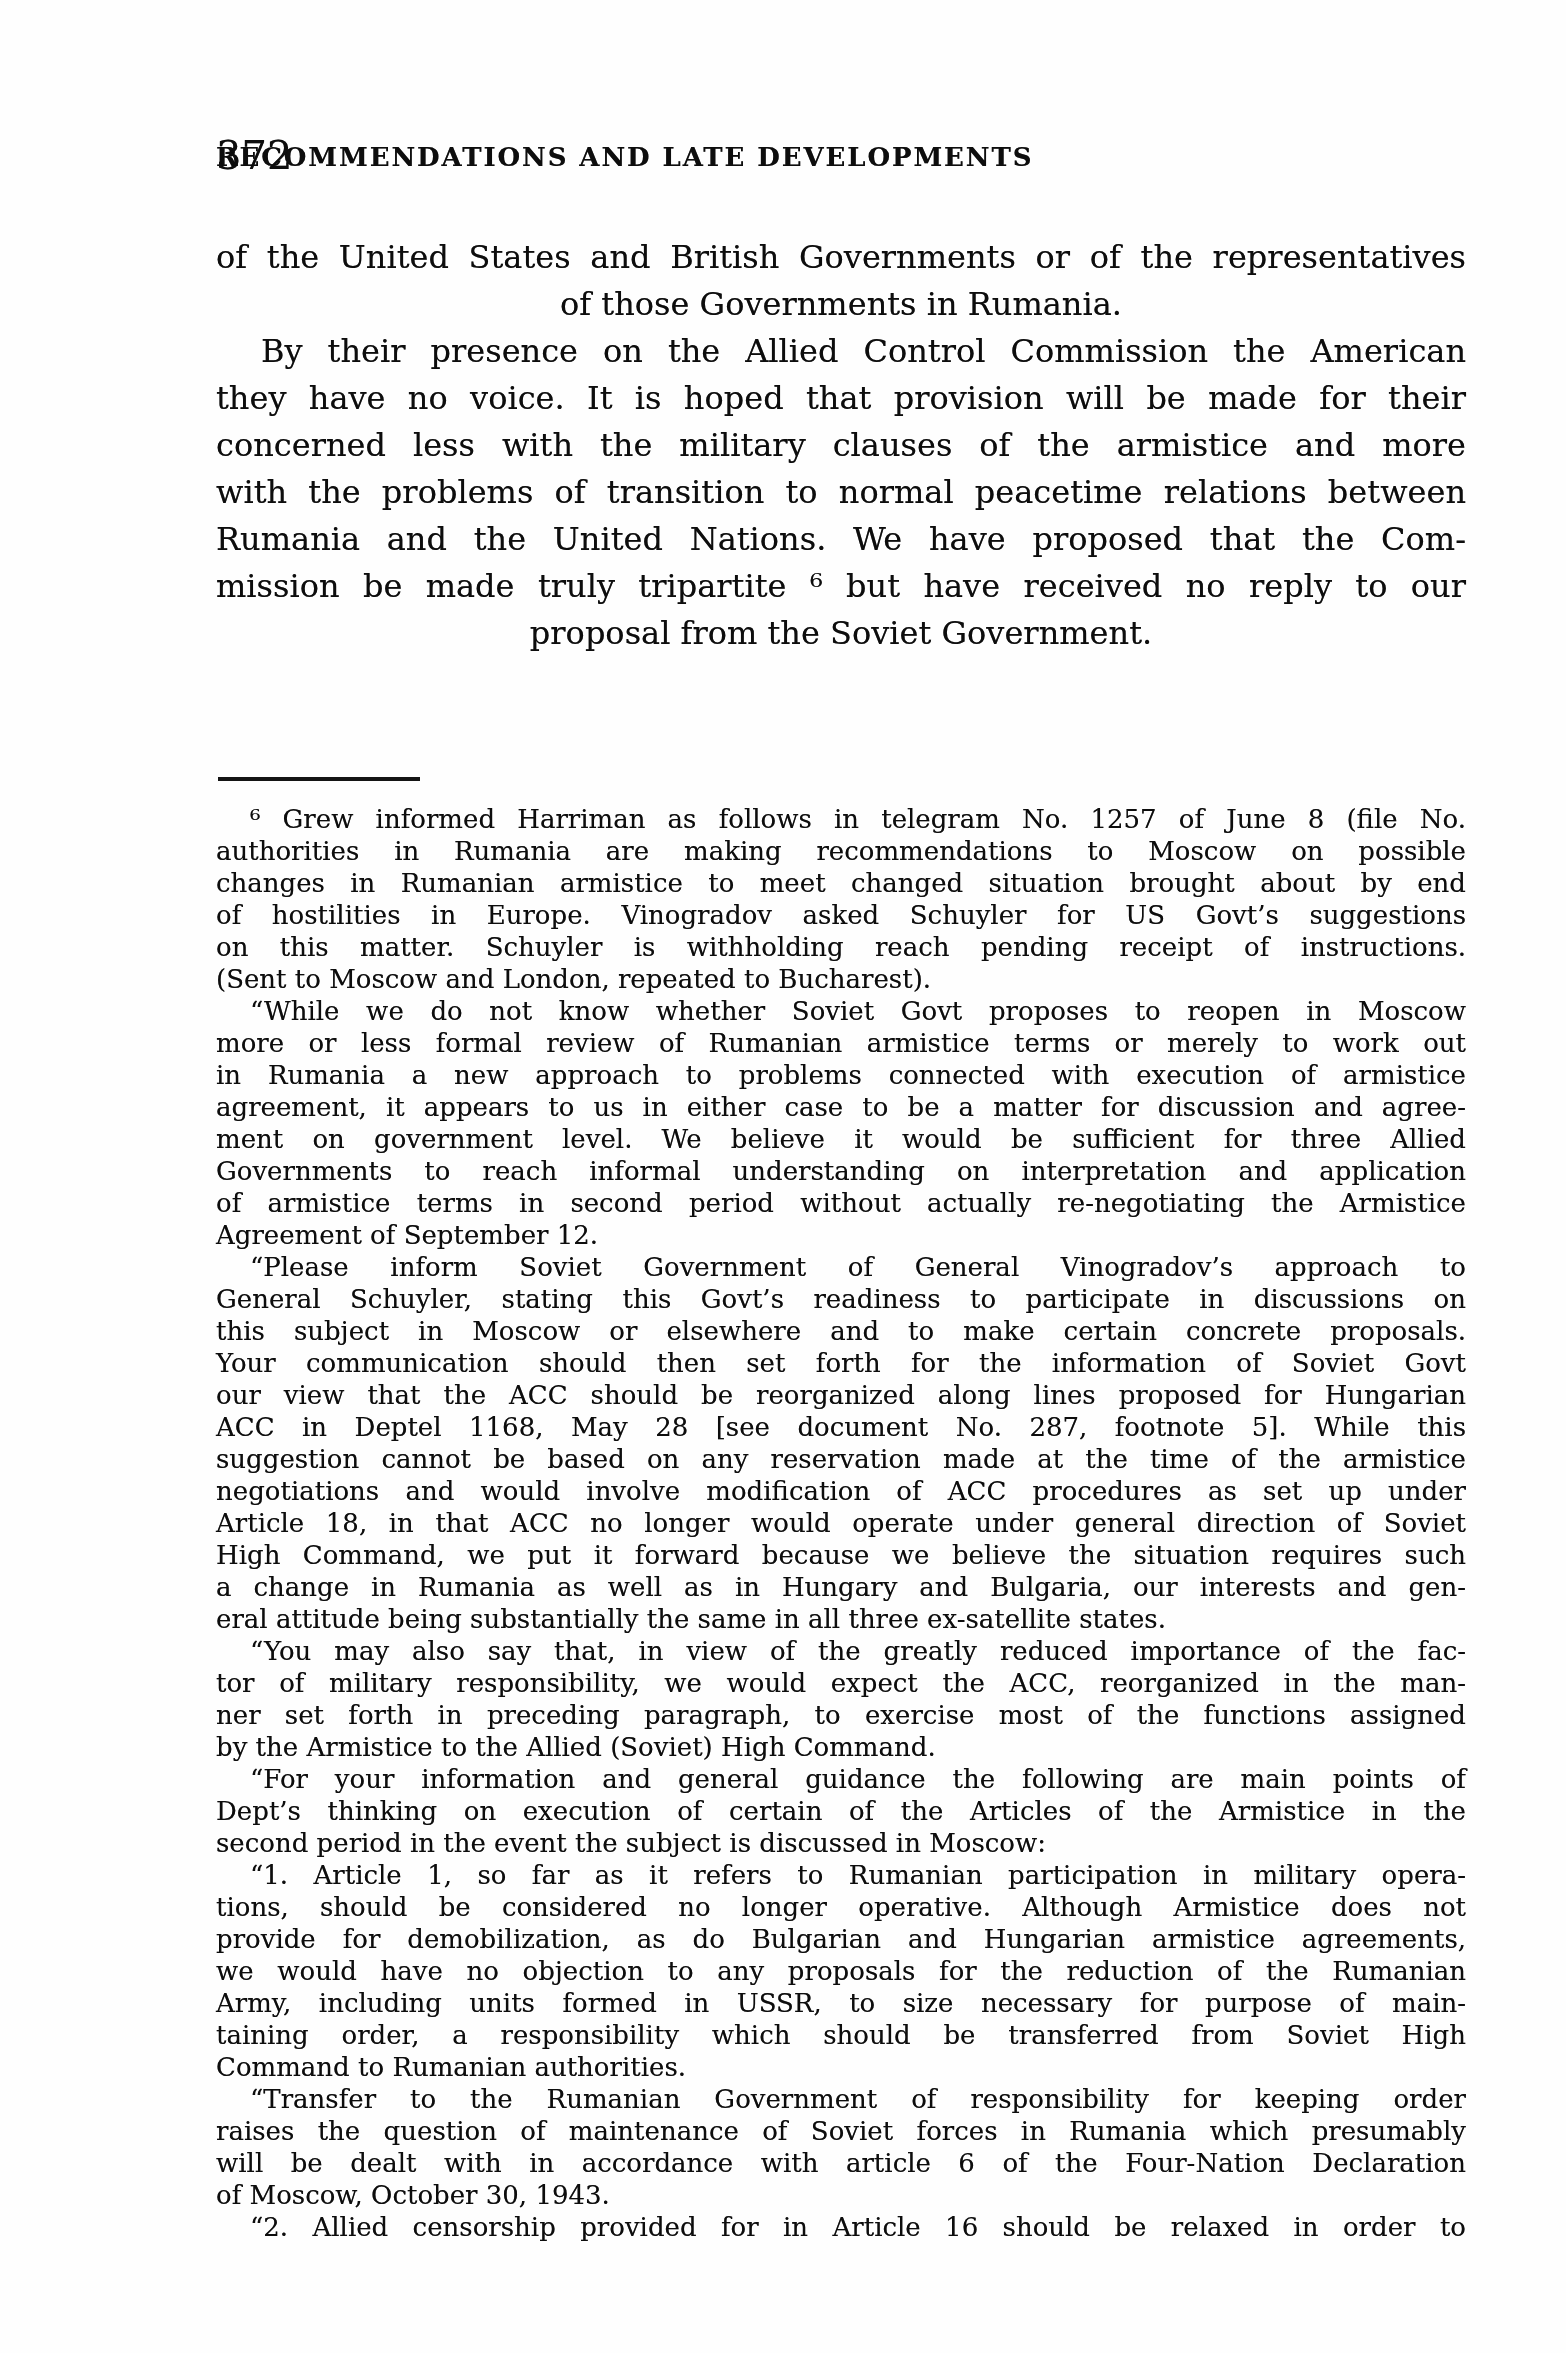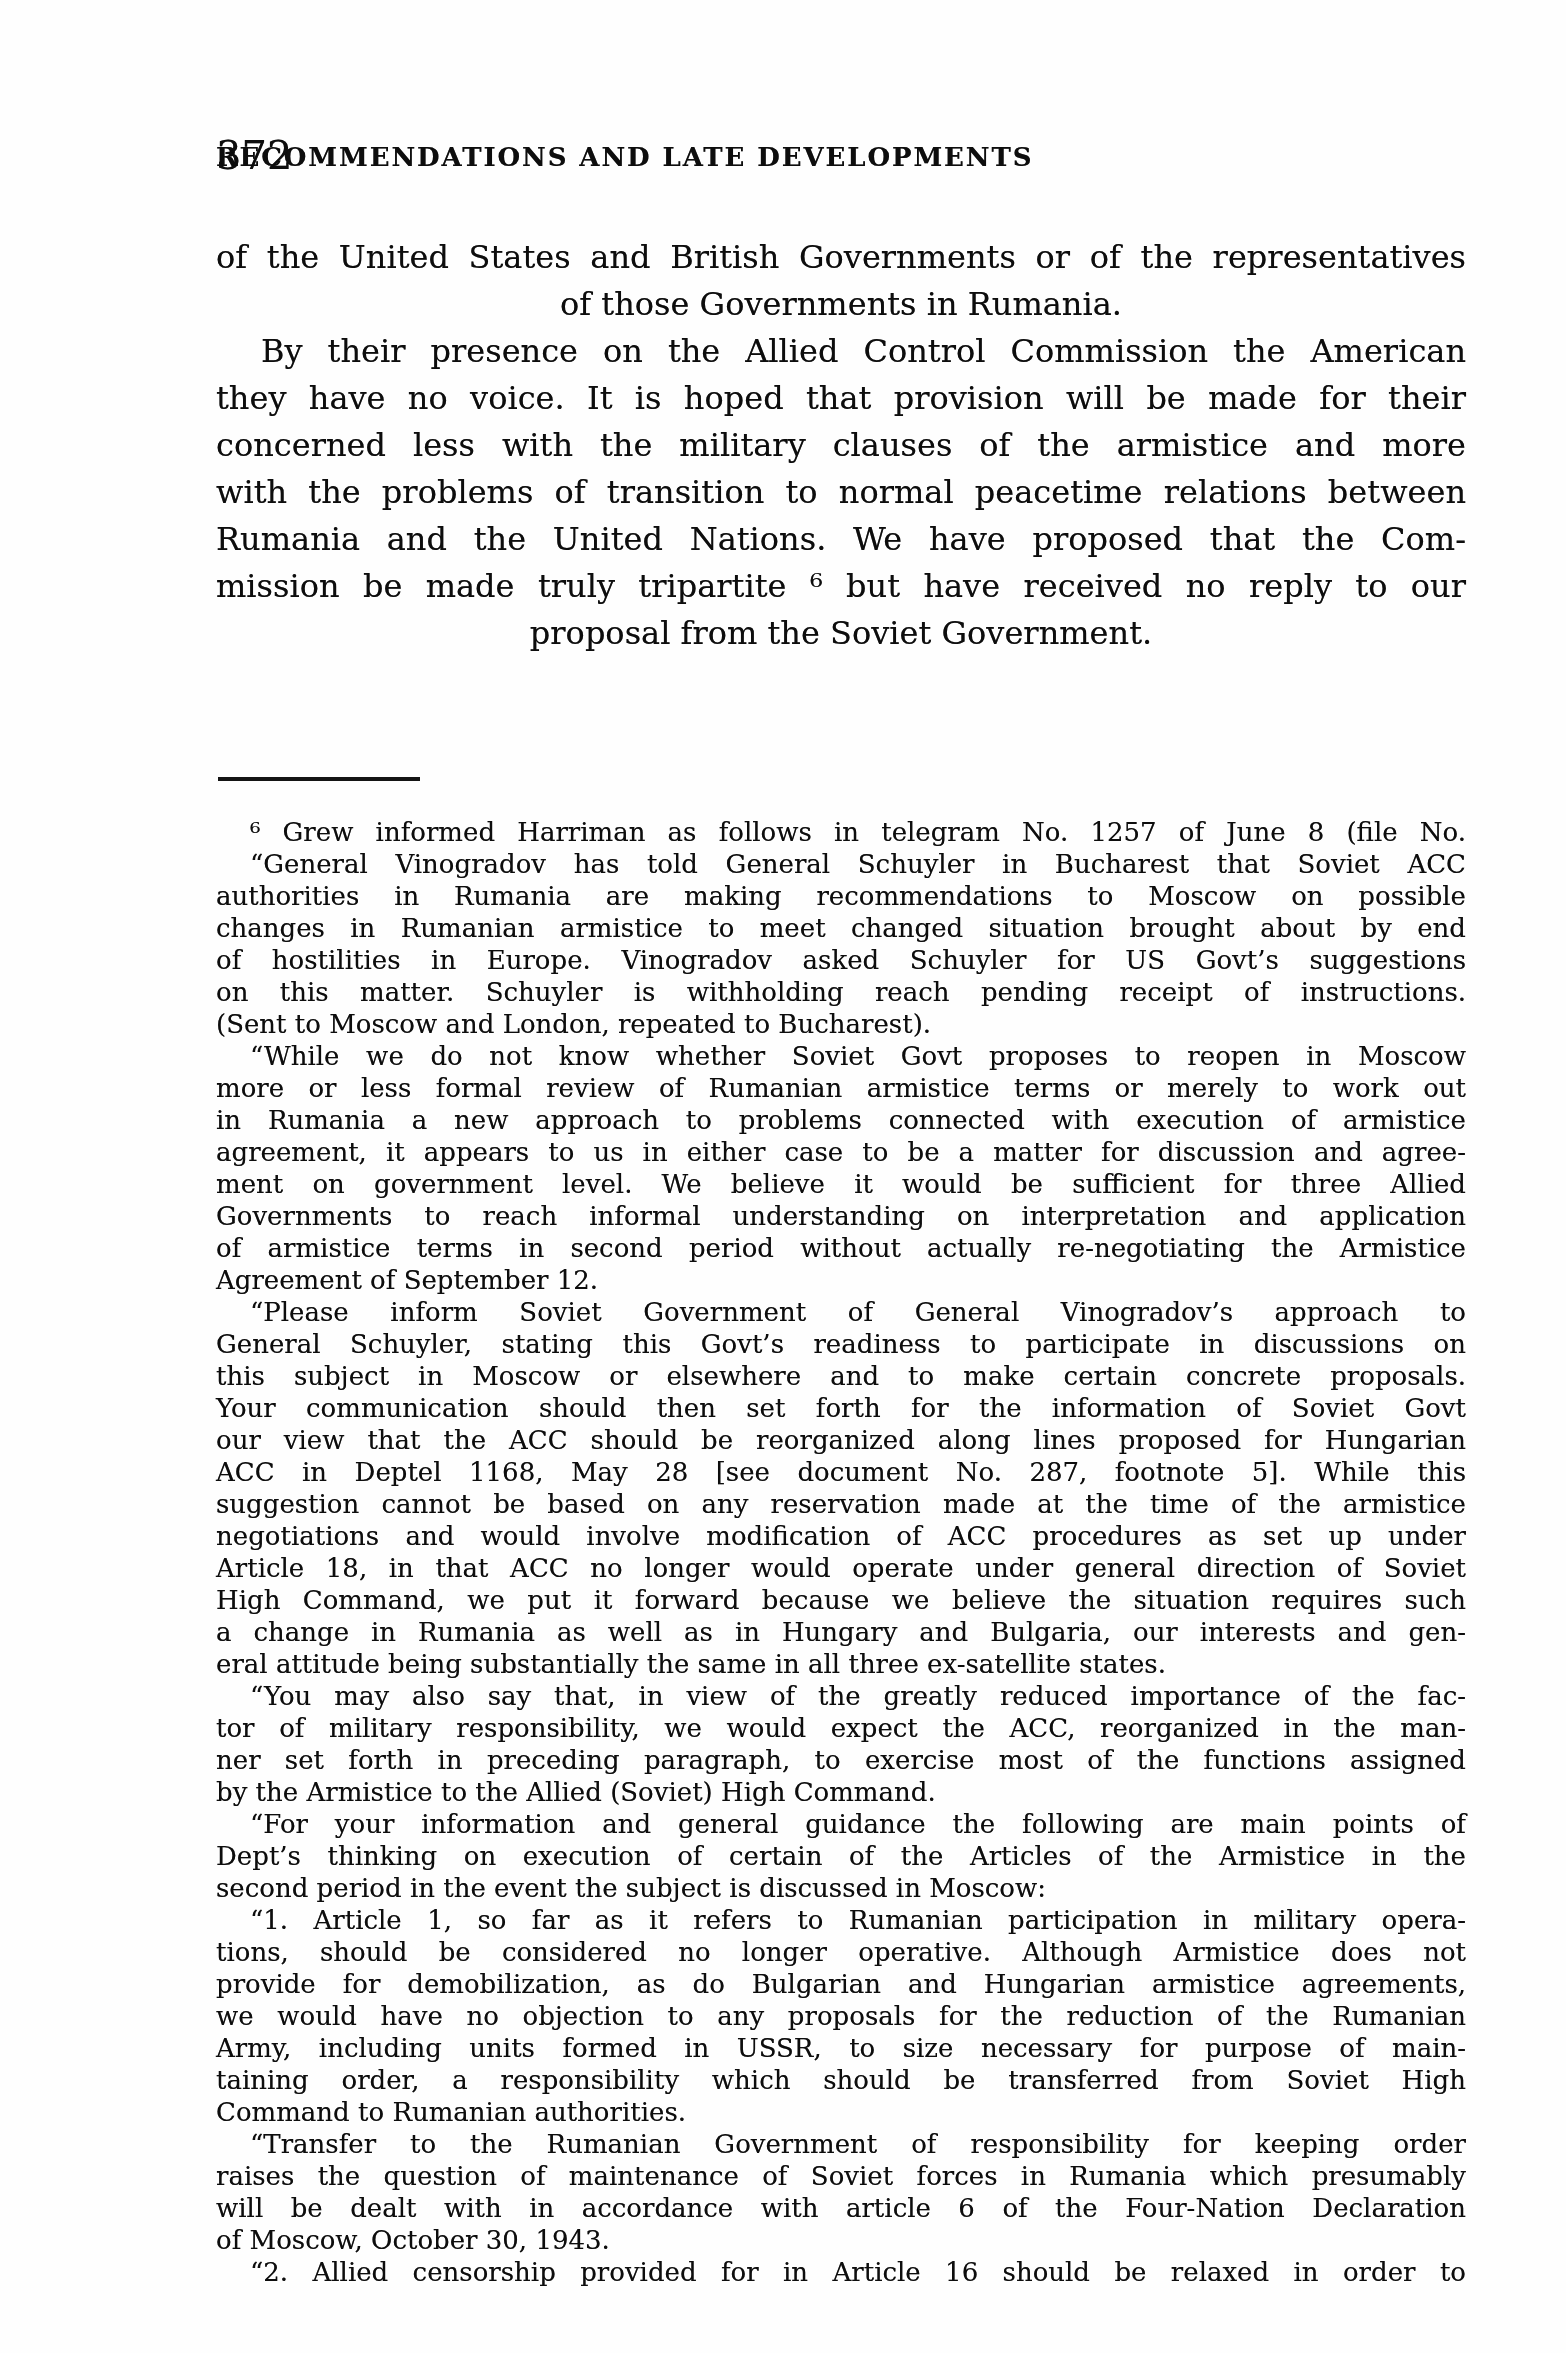--- a/index.html
+++ b/index.html
@@ -51,21 +51,21 @@
   .fnrule {
     position: absolute;
     left: 218px; top: 777px;
     width: 202px; height: 3.8px;
     background: #141414;
   }
   .footnote-block {
     position: absolute;
     left: 216px; top: 803px;
     width: 1250px;
-    font-size: 26px; line-height: 32px; margin-top: 13px;
+    font-size: 26px; line-height: 32px;
   }
 </style>
 </head>
 <body>
 
 <div class="page scan-text">
 
   <div class="header">
     <span class="pagenum">372</span>
     <div class="htitle">RECOMMENDATIONS AND LATE DEVELOPMENTS</div>
@@ -80,21 +80,20 @@
       <div class="line j">with the problems of transition to normal peacetime relations between</div>
       <div class="line j">Rumania and the United Nations. We have proposed that the Com-</div>
       <div class="line j">mission be made truly tripartite ⁶ but have received no reply to our</div>
       <div class="line">proposal from the Soviet Government.</div>
     </div>
 
   <div class="fnrule"></div>
 
   <div class="footnote-block" id="footnote-block">
       <div class="fn-line j ind">⁶ Grew informed Harriman as follows in telegram No. 1257 of June 8 (file No.</div>
-      <div class="fn-line j ind">“General Vinogradov has told General Schuyler in Bucharest that Soviet ACC</div>
       <div class="fn-line j">authorities in Rumania are making recommendations to Moscow on possible</div>
       <div class="fn-line j">changes in Rumanian armistice to meet changed situation brought about by end</div>
       <div class="fn-line j">of hostilities in Europe. Vinogradov asked Schuyler for US Govt’s suggestions</div>
       <div class="fn-line j">on this matter. Schuyler is withholding reach pending receipt of instructions.</div>
       <div class="fn-line">(Sent to Moscow and London, repeated to Bucharest).</div>
       <div class="fn-line j ind">“While we do not know whether Soviet Govt proposes to reopen in Moscow</div>
       <div class="fn-line j">more or less formal review of Rumanian armistice terms or merely to work out</div>
       <div class="fn-line j">in Rumania a new approach to problems connected with execution of armistice</div>
       <div class="fn-line j">agreement, it appears to us in either case to be a matter for discussion and agree-</div>
       <div class="fn-line j">ment on government level. We believe it would be sufficient for three Allied</div>

